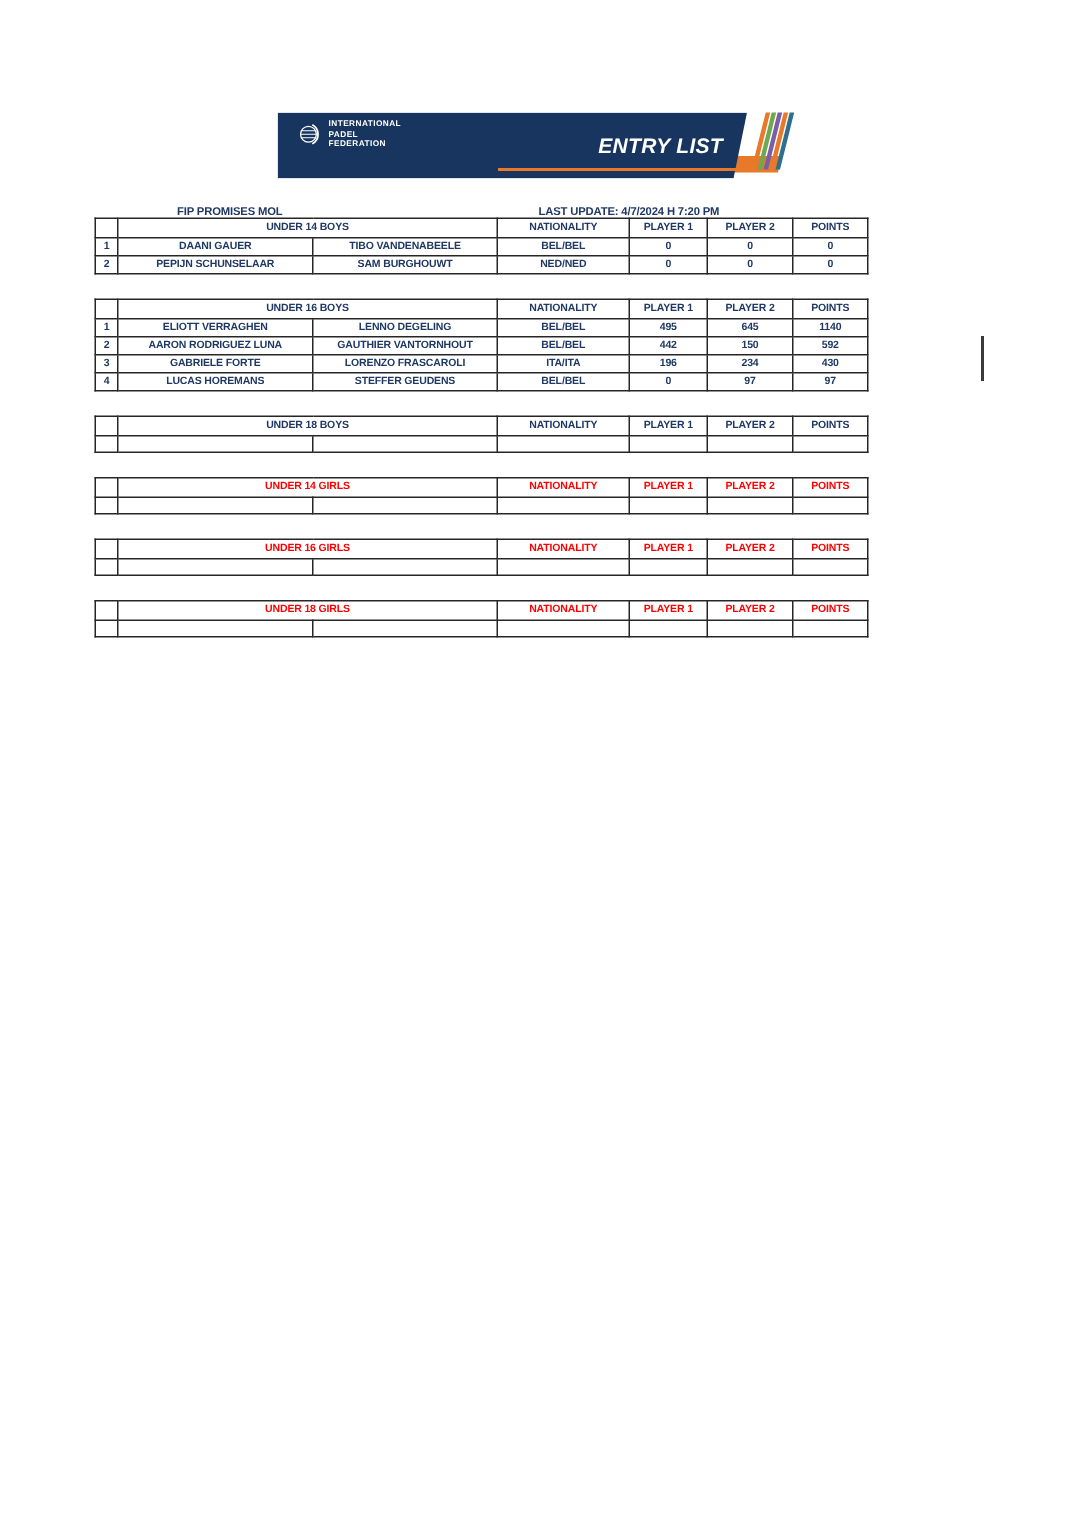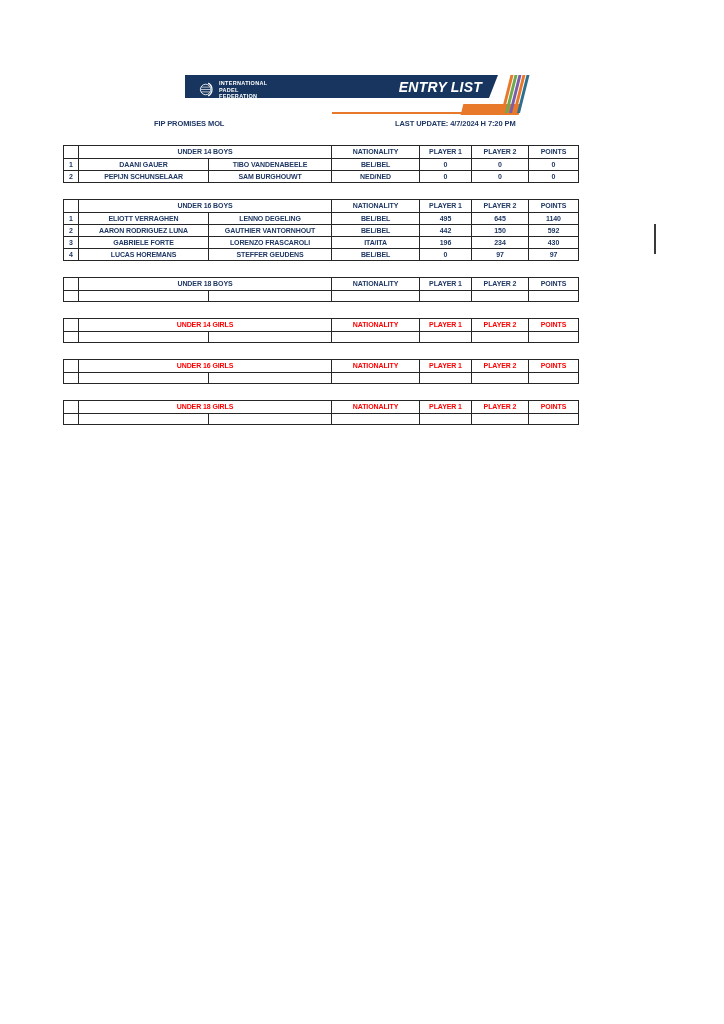--- a/index.html
+++ b/index.html
@@ -15,21 +15,21 @@
     width: 724px; height: 1024px;
     background: #ffffff;
     font-family: "Liberation Sans", sans-serif;
     position: relative;
     overflow: hidden;
   }
 
   
   .banner {
     position: absolute; left: 185px; top: 75px;
-    width: 313px; height: 23px;
+    width: 313px; height: 44px;
     background: var(--navy);
     clip-path: polygon(0 0, 100% 0, calc(100% - 9px) 100%, 0 100%);
     z-index: 2;
   }
   .logo {
     position: absolute; left: 13px; top: 5px;
     display: flex; align-items: center; gap: 4px;
   }
   .logo svg { width: 17px; height: 17px; }
   .logo-text {
@@ -58,23 +58,23 @@
   .stripes {
     position: absolute; left: 501px; top: 75px; height: 38px;
     display: flex; gap: 1.5px;
     transform: skewX(-14deg); transform-origin: bottom left;
     z-index: 2;
   }
   .stripes span { display: block; width: 2.5px; height: 100%; }
 
   
   .event-name, .last-update {
-    position: absolute; top: 119px;
+    position: absolute; top: 136px;
     font-size: 7.5px; font-weight: bold; letter-spacing: -0.1px;
-    color: var(--text-navy); white-space: nowrap; margin-left: 36px;
+    color: var(--text-navy); white-space: nowrap;
   }
   .event-name { left: 118px; }
   .last-update { left: 359px; }
 
   
   .tables-area { position: absolute; left: 63px; top: 145px; width: 516px; }
   table.entry-table {
     border-collapse: collapse; table-layout: fixed;
     width: 515px; margin: 0 0 16px 0;
   }

